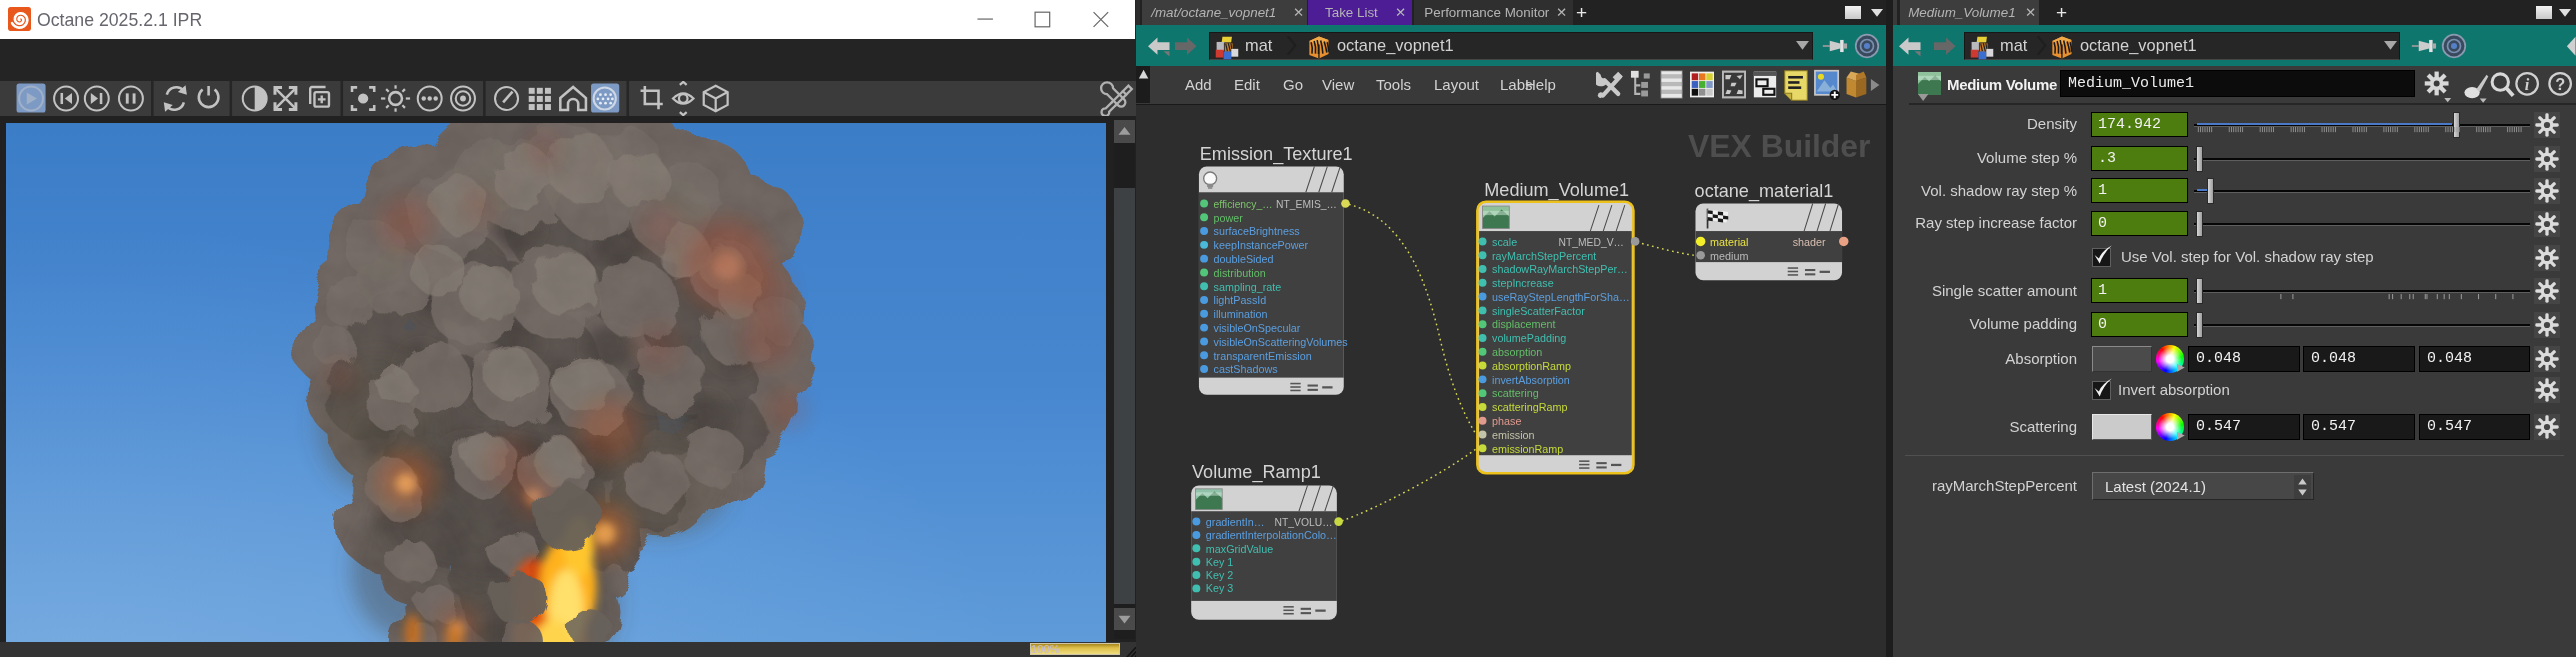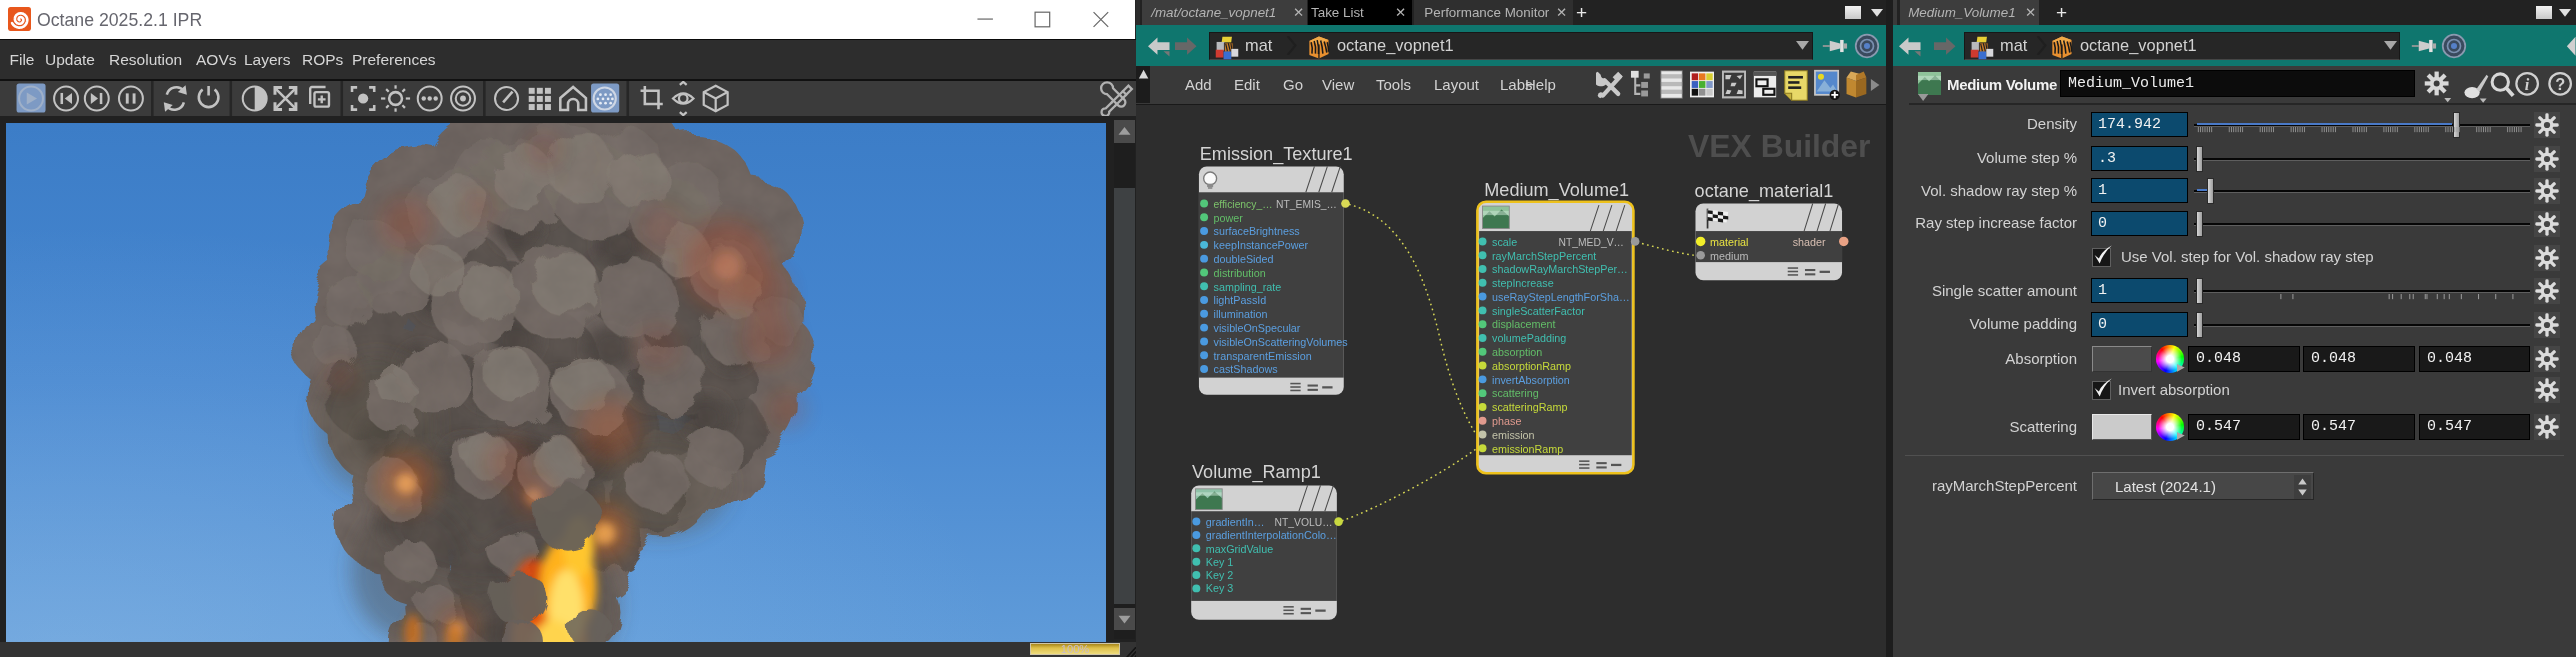--- a/index.html
+++ b/index.html
@@ -19,21 +19,21 @@
 .tabbar{position:absolute;left:4px;top:0;height:25px;width:100%;background:#222}
 .tab{position:absolute;top:0;height:25px;color:#b4b4b4;font-size:13.4px;line-height:25px}
 .pathbar{position:absolute;left:0;top:25px;height:41px;width:100%;background:#0f766e}
 .combo{position:absolute;top:7px;height:28.4px;background:#262626;border:0.9px solid #171717;border-bottom-color:#454545}
 .houmenu{position:absolute;left:0;top:66px;height:39px;width:100%;background:#393939;border-bottom:1.7px solid #191919}
 .houmenu span{position:absolute;top:9.5px;font-size:15px;color:#d2d2d2}
 .netbg{position:absolute;left:0;top:105px;width:100%;height:553px;background:#2d2d2d}
 .ptext{color:#d2d2d2;font-size:15px}
 .mono{font-family:"Liberation Mono",monospace}
 .plabel{position:absolute;width:181px;right:499px;text-align:right;color:#d2d2d2;font-size:15px}
-.pfield{position:absolute;left:198px;width:97px;height:25px;background:#0c4a6e;border:0.9px solid #000;color:#f2f2f2;font-family:"Liberation Mono",monospace;font-size:15px;line-height:23px;padding-left:6px}
+.pfield{position:absolute;left:198px;width:97px;height:25px;background:#4d7c0f;border:0.9px solid #000;color:#f2f2f2;font-family:"Liberation Mono",monospace;font-size:15px;line-height:23px;padding-left:6px}
 .vfield{position:absolute;width:112px;height:26px;background:#191919;border:0.9px solid #000;color:#f2f2f2;font-family:"Liberation Mono",monospace;font-size:15px;line-height:24px;padding-left:7px}
 .track{position:absolute;left:301px;width:336px;height:3.4px;background:#060606;border-bottom:0.9px solid #5e5e5e}
 .handle{position:absolute;width:7px;height:26px;background:linear-gradient(90deg,#d6d6d6,#9e9e9e);border:0.9px solid #2a2a2a}
 .blue{position:absolute;height:1.7px;background:#4a7ac8}
 .gear{position:absolute;left:641px;width:26px;height:26px;background:#454545}
 .chk{position:absolute;left:199px;width:19px;height:19px;background:#161616;border:0.9px solid #606060}
 .chklbl{position:absolute;color:#d2d2d2;font-size:15px}
 .wheel{position:absolute;width:28.4px;height:28.4px;border-radius:50%;background:conic-gradient(from -40deg,#f00,#ff0,#0f0,#0ff,#00f,#f0f,#f00)}
 </style></head>
 <body>
@@ -43,29 +43,20 @@
     <svg class="abs" style="left:7.8px;top:7px" width="23" height="24" viewBox="0 0 27 28">
       <rect x="0" y="0" width="27" height="28" rx="3" fill="#e8571c"></rect>
       <path d="M13.5 15.3 L13.3 15.2 L13.2 15.2 L13.1 15.1 L13.0 15.0 L12.9 14.9 L12.8 14.8 L12.7 14.7 L12.6 14.5 L12.6 14.3 L12.5 14.2 L12.5 14.0 L12.5 13.8 L12.6 13.6 L12.6 13.4 L12.7 13.2 L12.8 13.0 L12.9 12.8 L13.1 12.6 L13.2 12.4 L13.4 12.3 L13.7 12.1 L13.9 12.0 L14.2 11.9 L14.4 11.9 L14.7 11.8 L15.0 11.8 L15.3 11.9 L15.6 11.9 L15.9 12.0 L16.2 12.1 L16.5 12.3 L16.8 12.5 L17.0 12.7 L17.2 13.0 L17.5 13.3 L17.6 13.6 L17.8 13.9 L17.9 14.3 L18.0 14.6 L18.1 15.0 L18.1 15.4 L18.0 15.8 L18.0 16.2 L17.8 16.6 L17.7 17.0 L17.5 17.4 L17.2 17.8 L16.9 18.1 L16.6 18.4 L16.3 18.7 L15.9 19.0 L15.4 19.2 L15.0 19.4 L14.5 19.5 L14.0 19.6 L13.5 19.6 L13.0 19.6 L12.5 19.5 L12.0 19.4 L11.5 19.2 L11.0 18.9 L10.5 18.7 L10.1 18.3 L9.7 17.9 L9.3 17.5 L9.0 17.0 L8.7 16.5 L8.5 16.0 L8.3 15.4 L8.2 14.8 L8.1 14.2 L8.1 13.6 L8.2 13.0 L8.3 12.3 L8.5 11.7 L8.7 11.1 L9.0 10.6 L9.4 10.0 L9.8 9.5 L10.3 9.0 L10.9 8.6 L11.5 8.3 L12.1 7.9 L12.7 7.7 L13.4 7.5 L14.1 7.4 L14.9 7.4 L15.6 7.4 L16.3 7.5 L17.1 7.7 L17.8 7.9 L18.4 8.3 L19.1 8.7 L19.7 9.1 L20.3 9.7 L20.8 10.3 L21.3 10.9 L21.7 11.6 L22.0 12.3 L22.3 13.1 L22.5 13.9 L22.6 14.8 L22.6 15.6 L22.5 16.4 L22.3 17.3 L22.1 18.1 L21.8 18.9 L21.4 19.7 L20.9 20.4 L20.3 21.1 L19.7 21.7 L19.0 22.3 L18.2 22.8 L17.4 23.2 L16.5 23.6 L15.6 23.9 L14.7 24.0 L13.8 24.1 L12.8 24.1 L11.9 24.0 L10.9 23.8 L10.0 23.4 L9.1 23.0 L8.2 22.5 L7.4 22.0 L6.7 21.3 L6.0 20.6 L5.4 19.7 L4.8 18.9" fill="none" stroke="#fff" stroke-width="3.1" stroke-linecap="round"></path>
     </svg>
     <div class="txt">Octane 2025.2.1 IPR</div>
     <svg class="abs" style="left:974px;top:0" width="160" height="39" viewBox="0 0 186 45">
       <line x1="4" y1="22" x2="22" y2="22" stroke="#666" stroke-width="1.4"></line>
       <rect x="71" y="14" width="17" height="17" fill="none" stroke="#666" stroke-width="1.4"></rect>
       <path d="M139 14 L156 31 M156 14 L139 31" stroke="#666" stroke-width="1.4"></path>
     </svg>
-  </div>
-  <div id="omenu">
-    <span style="left:9.5px">File</span>
-      <span style="left:45px">Update</span>
-      <span style="left:109px">Resolution</span>
-      <span style="left:196px">AOVs</span>
-      <span style="left:244px">Layers</span>
-      <span style="left:302px">ROPs</span>
-      <span style="left:352px">Preferences</span>
   </div>
   <div id="otool">
   <svg width="1136" height="35" viewBox="0 0 1318 41">
     <g stroke="#262626" stroke-width="3">
       <line x1="172" y1="0" x2="172" y2="41"></line>
           <line x1="264" y1="0" x2="264" y2="41"></line>
           <line x1="394" y1="0" x2="394" y2="41"></line>
           <line x1="561" y1="0" x2="561" y2="41"></line>
           <line x1="729" y1="0" x2="729" y2="41"></line>
     </g>
@@ -482,32 +473,32 @@
     <svg class="abs" style="left:1114px;top:4.3px" width="21" height="22.4" viewBox="0 0 24 26">
         <path d="M12 8 L19 17 L5 17 Z" fill="#9d9d9d"></path>
       </svg>
     <div class="abs" style="left:1114px;top:72px;width:21px;height:416px;background:#3e4143"></div>
     <div class="abs" style="left:1114px;top:492px;width:21px;height:22.4px;background:#4a4a4a"></div>
     <svg class="abs" style="left:1114px;top:492px" width="21" height="22.4" viewBox="0 0 24 26">
         <path d="M12 18 L19 9 L5 9 Z" fill="#9d9d9d"></path>
       </svg>
   </div>
   <div id="ostatus">
-    <div class="abs" style="left:1030px;top:0.9px;width:90px;height:12px;background:linear-gradient(180deg,#a8861c,#dec04a 40%,#eedc7e);border:0.9px solid #cfc6a8;color:#c8bccc;font-size:11.2px;text-align:center;line-height:10.3px">100%</div>
+    <div class="abs" style="left:1030px;top:0.9px;width:90px;height:12px;background:linear-gradient(180deg,#a8861c,#dec04a 40%,#eedc7e);border:0.9px solid #cfc6a8;color:#c8bccc;font-size:11.2px;line-height:10.3px">100%</div>
   </div>
 <svg class="abs" style="left:1126px;top:647px" width="10.3" height="11.2" viewBox="0 0 12 13">
       <path d="M0 13 L12 0 M5 13 L12 5 M10 13 L12 10" stroke="#141414" stroke-width="2"></path>
     </svg>
 </div>
 
 <div id="mid">
   <div class="tabbar">
     <div class="tab" style="left:1.7px;width:165px;background:#3d3d3d;font-style:italic;padding-left:9.5px">/mat/octane_vopnet1</div>
     <div class="tab x" style="left:153px;top:0px">✕</div>
-    <div class="tab" style="left:168px;width:104px;background:#000000;padding-left:3px">Take List</div>
+    <div class="tab" style="left:168px;width:104px;background:#4c1d95;padding-left:17px">Take List</div>
     <div class="tab x" style="left:255px;top:0px">✕</div>
     <div class="tab" style="left:274px;width:159px;background:#2f2f2f;padding-left:10.3px">Performance Monitor</div>
     <div class="tab x" style="left:416px;top:0px">✕</div>
     <div class="abs" style="left:436px;top:1.7px;font-size:19px;color:#e8e8e8">+</div>
     <div class="abs" style="left:705px;top:6px;width:16.4px;height:13px;background:linear-gradient(180deg,#f2f2f2,#c9c9c9)"></div>
     <svg class="abs" style="left:731px;top:8.6px" width="12" height="8.6" viewBox="0 0 14 10">
         <path d="M0 0 L14 0 L7 9 Z" fill="#e0e0e0"></path>
       </svg>
   </div>
   <div class="pathbar">
@@ -1206,21 +1197,21 @@
             <circle cx="15" cy="15" r="7.5"></circle>
             <rect x="13.1" y="1.5" width="3.8" height="27" rx="1.6" transform="rotate(0 15 15)"></rect>
             <rect x="13.1" y="1.5" width="3.8" height="27" rx="1.6" transform="rotate(45 15 15)"></rect>
             <rect x="13.1" y="1.5" width="3.8" height="27" rx="1.6" transform="rotate(90 15 15)"></rect>
             <rect x="13.1" y="1.5" width="3.8" height="27" rx="1.6" transform="rotate(135 15 15)"></rect>
           </g>
           <circle cx="15" cy="15" r="3.6" fill="#454545"></circle>
         </svg></div>
 <div style="position:absolute;left:12px;top:350px;width:659px;height:0.9px;background:#505050"></div>
 <div class="plabel" style="top:372px">rayMarchStepPercent</div>
-<div style="position:absolute;left:199px;top:367px;width:222px;height:28.4px;background:#474747;border:0.9px solid #6e6e6e;border-right-color:#262626;border-bottom-color:#262626;color:#e2e2e2;font-size:15px;line-height:27px;padding-left:22px">Latest (2024.1)
+<div style="position:absolute;left:199px;top:367px;width:222px;height:28.4px;background:#474747;border:0.9px solid #6e6e6e;border-right-color:#262626;border-bottom-color:#262626;color:#e2e2e2;font-size:15px;line-height:27px;padding-left:12px">Latest (2024.1)
 <svg style="position:absolute;right:1.7px;top:1.7px" width="17" height="24" viewBox="0 0 20 28">
           <rect width="20" height="28" fill="#3e3e3e"></rect>
           <path d="M10 4 L15 11 L5 11 Z" fill="#c9c9c9"></path>
           <path d="M10 24 L15 17 L5 17 Z" fill="#c9c9c9"></path>
         </svg></div>
 </div>
 </div>
 
 
 </body></html>

